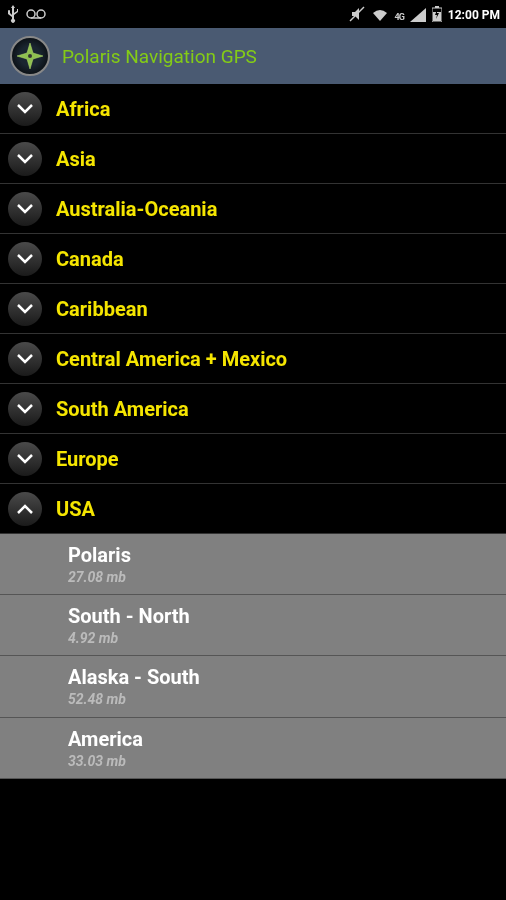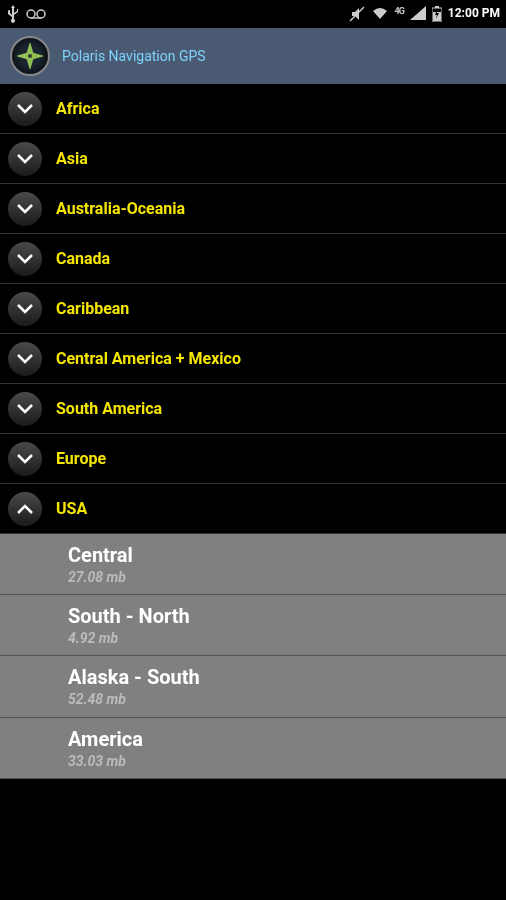--- a/index.html
+++ b/index.html
@@ -24,21 +24,21 @@
       color: #ccc;
       font-size: 14px;
     }
     .status-left {
       display: flex;
       align-items: center;
       gap: 6px;
     }
     .status-right {
       display: flex;
-      align-items: flex-start;
+      align-items: flex-end;
       gap: 6px;
     }
     .status-icon {
       display: inline-flex;
       align-items: center;
       justify-content: center;
     }
     .status-time {
       color: #fff;
       font-size: 12px;
@@ -57,22 +57,22 @@
       height: 40px;
       border-radius: 50%;
       background: radial-gradient(circle at center, #1a2530 40%, #000 100%);
       border: 2px solid #888;
       display: flex;
       align-items: center;
       justify-content: center;
       position: relative;
     }
     .app-title {
-      color: #7dd3fc;
-      font-size: 14px;
+      color: #84cc16;
+      font-size: 19px;
       font-weight: 400;
     }
     .list-container {
       background: #000;
     }
     .region-row {
       height: 50px;
       display: flex;
       align-items: center;
       padding: 0 8px;
@@ -84,21 +84,21 @@
       height: 34px;
       border-radius: 50%;
       background: linear-gradient(to bottom, #4a4a4a, #1a1a1a);
       display: flex;
       align-items: center;
       justify-content: center;
       flex-shrink: 0;
     }
     .region-label {
       color: #f5e500;
-      font-size: 16px;
+      font-size: 20px;
       font-weight: bold;
     }
     .sub-list {
       background: #808080;
     }
     .sub-row {
       padding: 8px 8px 8px 68px;
       border-bottom: 1px solid #555;
     }
     .sub-name {
@@ -253,21 +253,21 @@
     <div class="chevron-circle">
       <svg width="16" height="10" viewBox="0 0 16 10">
           <path d="M1 9 L8 2 L15 9" fill="none" stroke="#fff" stroke-width="2.5"></path>
         </svg>
     </div>
     <div class="region-label">USA</div>
   </div>
 
   <div class="sub-list">
     <div class="sub-row">
-      <div class="sub-name">Central</div>
+      <div class="sub-name">Polaris</div>
       <div class="sub-size">27.08 mb</div>
     </div>
     <div class="sub-row">
       <div class="sub-name">South - North</div>
       <div class="sub-size">4.92 mb</div>
     </div>
     <div class="sub-row">
       <div class="sub-name">Alaska - South</div>
       <div class="sub-size">52.48 mb</div>
     </div>

